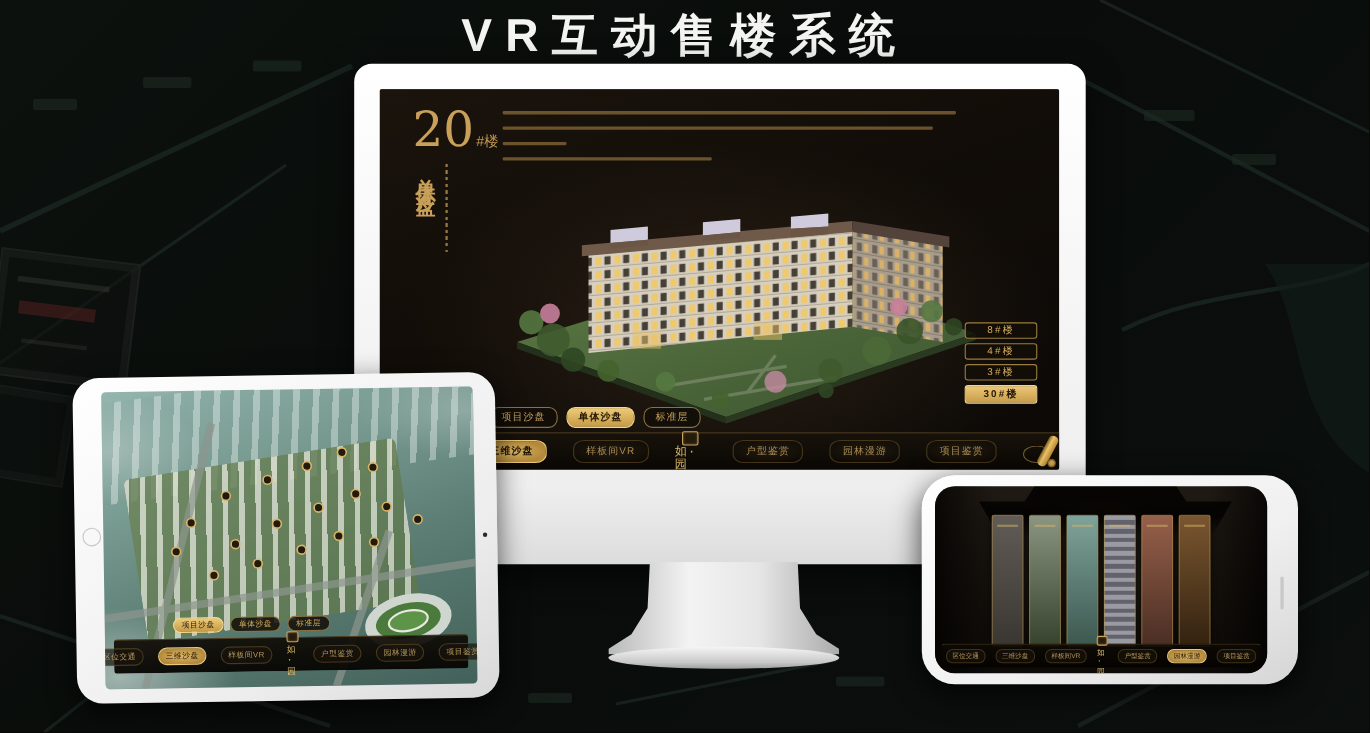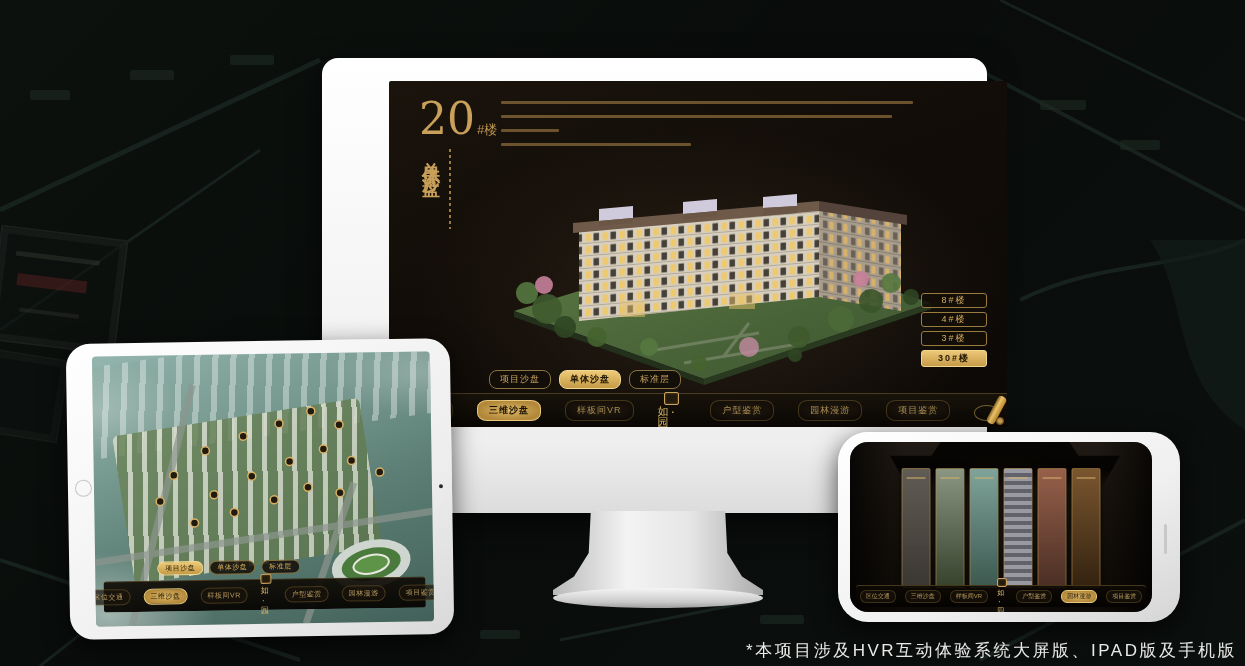--- a/index.html
+++ b/index.html
@@ -18,21 +18,21 @@
               font-size:42px;font-weight:bold;letter-spacing:12px;}
   #footnote{right:8px;bottom:4px;color:#e9e9e7;font-size:17px;letter-spacing:2.5px;}
 
   
   #monitor{left:322px;top:58px;width:665px;height:455px;border-radius:16px;
            background:linear-gradient(#ffffff,#eeeeee 85%,#dcdcdc);
            box-shadow:0 10px 30px rgba(0,0,0,.6);}
   #monitor-screen{left:23px;top:23px;width:618px;height:346px;background:
       radial-gradient(ellipse 420px 240px at 52% 62%, #2a2016 0%, rgba(20,15,10,0) 70%),
       linear-gradient(160deg,#1b140d 0%,#120d08 40%,#0b0806 100%);
-      overflow:hidden;border-radius:2px;margin-left:44px;}
+      overflow:hidden;border-radius:2px;}
   #monitor-neck{left:553px;top:511px;width:210px;height:84px;
       background:linear-gradient(90deg,#b9b9b9,#f3f3f3 35%,#e6e6e6 65%,#ababab);
       clip-path:polygon(18% 0,82% 0,83% 50%,90% 78%,100% 94%,100% 100%,0 100%,0 94%,10% 78%,17% 50%);}
   #monitor-base{left:553px;top:588px;width:210px;height:20px;border-radius:50%;
       background:linear-gradient(#f5f5f5,#c9c9c9 70%,#9e9e9e);}
 
   
   .headline{left:30px;top:16px;color:#c9a05a;}
   .headline .num{font-family:"DejaVu Serif",serif;font-size:44px;line-height:44px;}
   .headline .suffix{font-size:13px;margin-left:2px;color:#bf9850;}
@@ -151,20 +151,21 @@
     <circle cx="520" cy="335" r="7" fill="none" stroke="#3a4a40" opacity="0.5"></circle>
   </svg>
 
   <div class="abs cert-frame" style="left:-6px;top:232px;width:124px;height:112px;transform:rotate(7deg);">
     <div class="abs cert-mark" style="left:20px;top:44px;width:70px;height:12px;"></div>
     <div class="abs" style="left:16px;top:22px;width:84px;height:5px;background:rgba(120,120,110,.18);"></div>
     <div class="abs" style="left:26px;top:78px;width:60px;height:4px;background:rgba(120,120,110,.14);"></div>
   </div>
   <div class="abs cert-frame" style="left:-40px;top:352px;width:100px;height:80px;transform:rotate(9deg);opacity:.7;"></div>
 
+  <div id="page-title" class="abs">VR互动售楼系统</div>
 
   <div id="monitor" class="abs">
     <div id="monitor-screen" class="abs">
 
       <div class="abs headline">
         <span class="num">20</span><span class="suffix">#楼</span>
         <div style="display:flex;">
           <div class="vertical">单体沙盘</div>
           <div class="vline"></div>
         </div>
@@ -376,14 +377,13 @@
           <div class="logo-text">如·园</div>
         </div>
         <div class="ph-item">户型鉴赏</div>
         <div class="ph-item active">园林漫游</div>
         <div class="ph-item">项目鉴赏</div>
         <div class="ph-scroll"></div>
       </div>
     </div>
   </div>
 
-  <div id="footnote" class="abs">*本项目涉及HVR互动体验系统大屏版、IPAD版及手机版</div>
 </div>
 
 </body></html>

